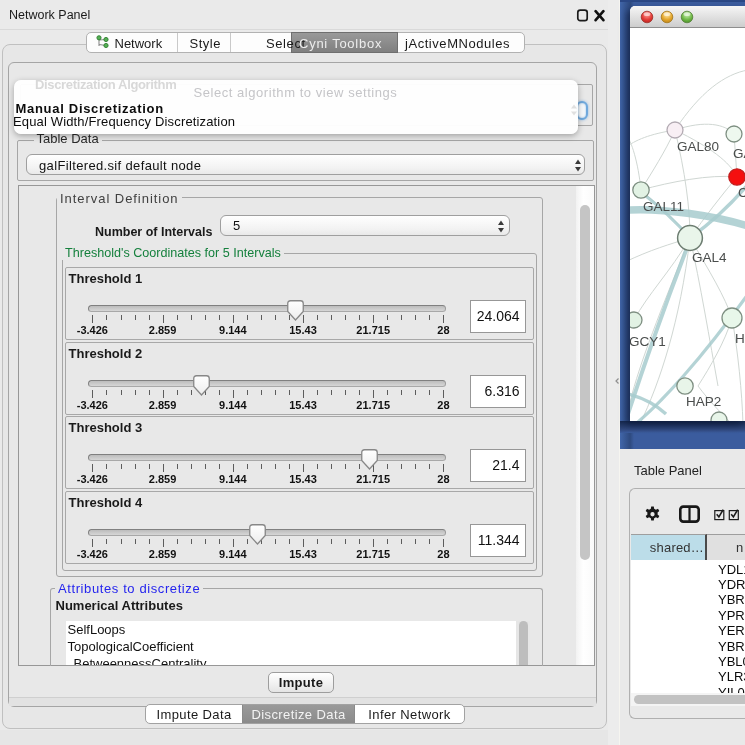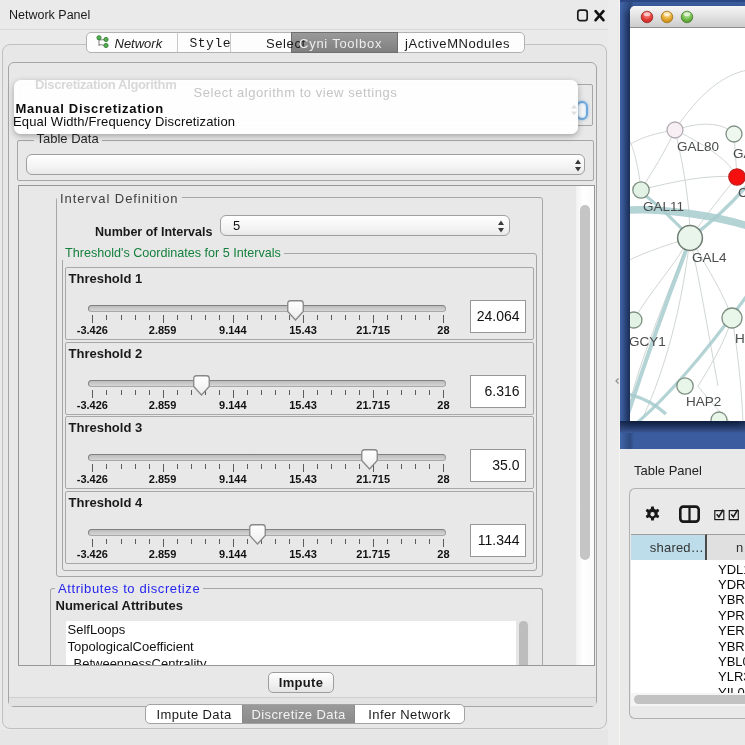--- a/index.html
+++ b/index.html
@@ -26,20 +26,21 @@
 
 <div class="abs" style="left:8px; top:62px; width:589px; height:645px; border:1px solid #a5a5a5; border-radius:6px; background:#e8e8e8;"></div>
 
 <div class="grp" style="left:20px; top:84px; width:573px; height:42px; border-radius:2px;"></div>
 
 <div class="abs" style="left:576px; top:100.5px; width:12px; height:19.5px; border:2.5px solid #6fa8dc; border-radius:6px; box-shadow:0 0 3px #8ab8e4, inset 0 0 2px #8ab8e4; background:#f5f8fb;"></div>
 
 <div class="grp" style="left:17px; top:140px; width:577px; height:41px; border-radius:2px;"></div>
 <div class="grplabel" style="left:33.5px; top:132px; color:#2a2a2a;">Table Data</div>
 <div class="combo" style="left:26px; top:154px; width:559px; height:21px;">
+  <span style="position:absolute; left:12px; top:2.5px; letter-spacing:0.35px;">galFiltered.sif default node</span>
   <svg style="position:absolute; left:547px; top:4px;" width="8" height="13" viewBox="0 0 8 13">
     <path d="M4 0.5 L7 5 L1 5 Z" fill="#3a3a3a"></path>
     <path d="M4 12.5 L7 8 L1 8 Z" fill="#3a3a3a"></path>
   </svg>
 </div>
 
 <div class="abs" style="left:18px; top:185px; width:577px; height:481px; border:1px solid #979797; background:#e8e8e8;"></div>
 
 <div class="abs" style="left:576px; top:186px; width:18px; height:479px; background:linear-gradient(90deg,#f2f2f2,#ffffff 40%,#fafafa);"></div>
 <div class="abs" style="left:580px; top:205px; width:10px; height:355px; background:#c5c5c5; border-radius:5px;"></div>
@@ -190,21 +191,21 @@
 <svg class="abs" style="left:361.2px; top:449px;" width="17" height="21" viewBox="0 0 17 21">
 <defs>
       <linearGradient id="thg2" x1="0" y1="0" x2="0" y2="1">
         <stop offset="0" stop-color="#ffffff"></stop>
         <stop offset="0.5" stop-color="#f6f6f6"></stop>
         <stop offset="1" stop-color="#ededed"></stop>
       </linearGradient>
     </defs>
 <path d="M3.5 0.75 L13.5 0.75 Q16.25 0.75 16.25 3.5 L16.25 11.5 L8.5 20 L0.75 11.5 L0.75 3.5 Q0.75 0.75 3.5 0.75 Z" fill="url(#thg2)" stroke="#878787" stroke-width="1.3"></path>
 </svg>
-<div class="tfield" style="left:470px; top:449px; width:56px; height:33px; line-height:31px; padding-right:5.5px;">35.0</div>
+<div class="tfield" style="left:470px; top:449px; width:56px; height:33px; line-height:31px; padding-right:5.5px;">21.4</div>
 <div class="abs" style="left:65px; top:491px; width:469px; height:73px; border:1px solid #a8a8a8; border-radius:2px;"></div>
 <div class="abs bold" style="left:68.5px; top:495px; font-size:13px; color:#1a1a1a;">Threshold 4</div>
 <div class="abs" style="left:88px; top:528.5px; width:358px; height:7px; border-radius:3.5px; background:linear-gradient(#bcbcbc,#cccccc 60%,#d6d6d6); border:1px solid #808080; border-bottom-color:#a8a8a8; border-right-color:#9a9a9a;"></div>
 <div style="position:absolute; left:92.4px; top:539px; width:1px; height:8px; background:#5c5c5c;"></div>
 <div style="position:absolute; left:106.4px; top:539px; width:1px; height:4.5px; background:#5c5c5c;"></div>
 <div style="position:absolute; left:120.5px; top:539px; width:1px; height:4.5px; background:#5c5c5c;"></div>
 <div style="position:absolute; left:134.5px; top:539px; width:1px; height:4.5px; background:#5c5c5c;"></div>
 <div style="position:absolute; left:148.6px; top:539px; width:1px; height:4.5px; background:#5c5c5c;"></div>
 <div style="position:absolute; left:162.6px; top:539px; width:1px; height:8px; background:#5c5c5c;"></div>
 <div style="position:absolute; left:176.6px; top:539px; width:1px; height:4.5px; background:#5c5c5c;"></div>
@@ -276,22 +277,22 @@
 <div class="abs" style="left:86px; top:32px; width:439px; height:21px; background:#fdfdfd; border:1px solid #b2b2b2; border-radius:5px;"></div>
 <div class="abs" style="left:290.5px; top:32px; width:107.5px; height:21px; background:linear-gradient(#9b9b9b,#7e7e7e); box-shadow:inset 0 0 0 1px #6f6f6f;"></div>
 <div class="abs" style="left:177px; top:33px; width:1px; height:19px; background:#c9c9c9;"></div>
 <div class="abs" style="left:230px; top:33px; width:1px; height:19px; background:#c9c9c9;"></div>
 <svg class="abs" style="left:96px; top:35px;" width="13" height="14" viewBox="0 0 13 14">
   <path d="M3 3 L3 11 M3.5 5 L9.5 4.5 M3.5 9.5 L9.5 10.5" stroke="#8c8c8c" stroke-width="1.1" fill="none"></path>
   <circle cx="3" cy="2.8" r="2.1" fill="#55b055" stroke="#2e7d2e" stroke-width="0.9"></circle>
   <circle cx="10" cy="4.5" r="2.1" fill="#55b055" stroke="#2e7d2e" stroke-width="0.9"></circle>
   <circle cx="10" cy="10.5" r="2.1" fill="#55b055" stroke="#2e7d2e" stroke-width="0.9"></circle>
 </svg>
-<div class="abs" style="left:114.5px; top:36px; font-size:13px; color:#1a1a1a;font-style:italic;">Network</div>
-<div class="abs" style="left:189.5px; top:36px; font-size:13px; color:#1a1a1a; letter-spacing:0.5px;font-family:Liberation Mono, monospace;">Style</div>
+<div class="abs" style="left:114.5px; top:36px; font-size:13px; color:#1a1a1a;">Network</div>
+<div class="abs" style="left:189.5px; top:36px; font-size:13px; color:#1a1a1a; letter-spacing:0.5px;">Style</div>
 <div class="abs" style="left:242px; top:36px; font-size:13px; color:#1a1a1a; letter-spacing:0.6px;margin-left:24px;">Select</div>
 <div class="abs" style="left:299px; top:36px; font-size:13px; color:#ededed; letter-spacing:0.75px;">Cyni Toolbox</div>
 <div class="abs" style="left:405px; top:36px; font-size:13px; color:#1a1a1a; letter-spacing:0.55px;">jActiveMNodules</div>
 
 <div class="abs" style="left:145px; top:704px; width:320px; height:20px; background:#fff; border:1px solid #a2a2a2; border-radius:5px; display:flex; font-size:13px; color:#1a1a1a; letter-spacing:0.4px; overflow:hidden;">
   <div style="width:96px; display:flex; align-items:center; justify-content:center;">Impute Data</div>
   <div style="width:113px; display:flex; align-items:center; justify-content:center; background:linear-gradient(#9a9a9a,#8b8b8b); color:#f3f3f3; border-left:1px solid #8a8a8a; border-right:1px solid #8a8a8a;">Discretize Data</div>
   <div style="flex:1; display:flex; align-items:center; justify-content:center;">Infer Network</div>
 </div>
 

